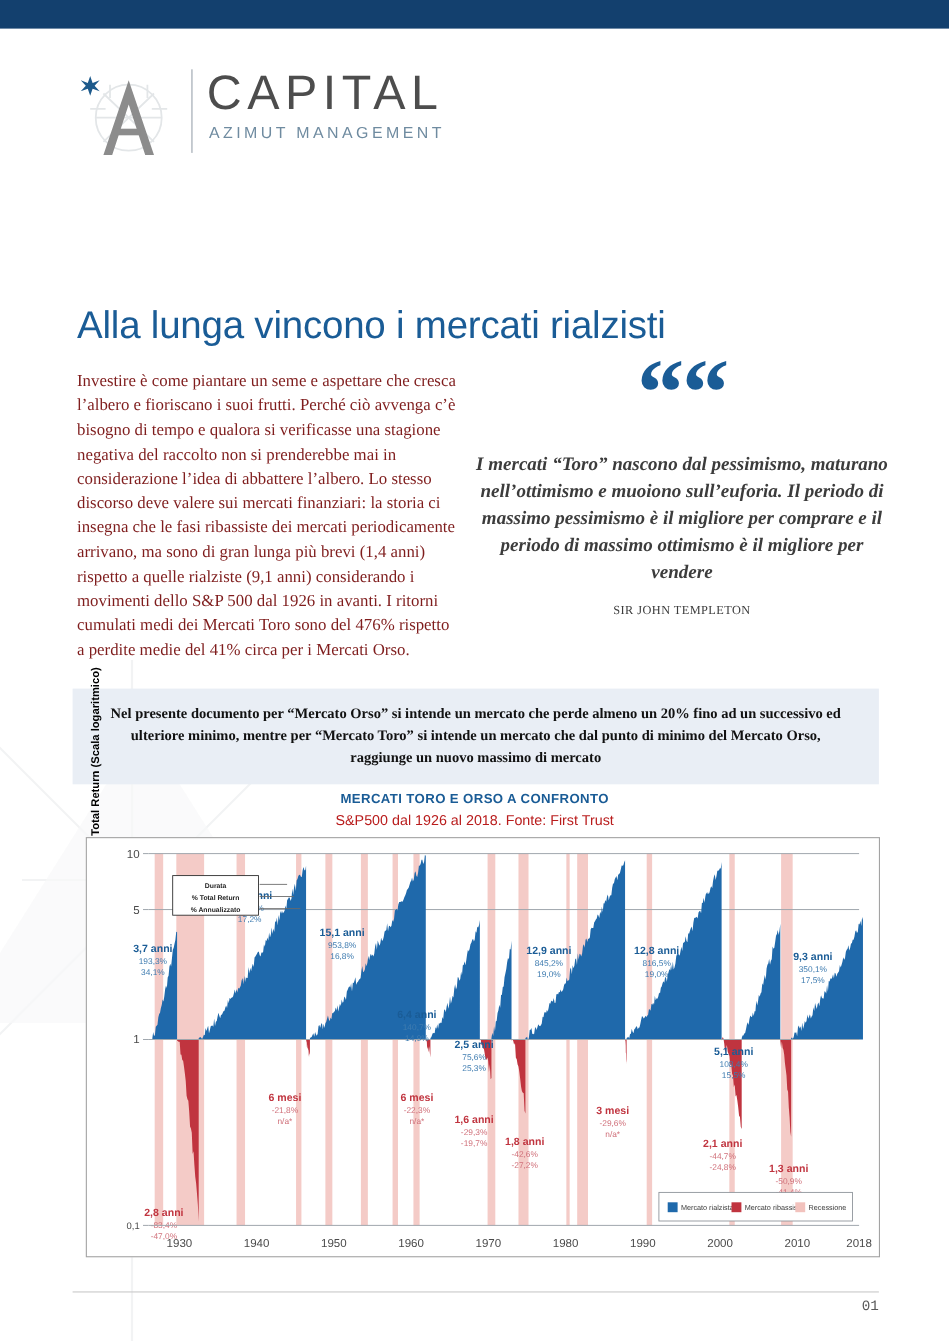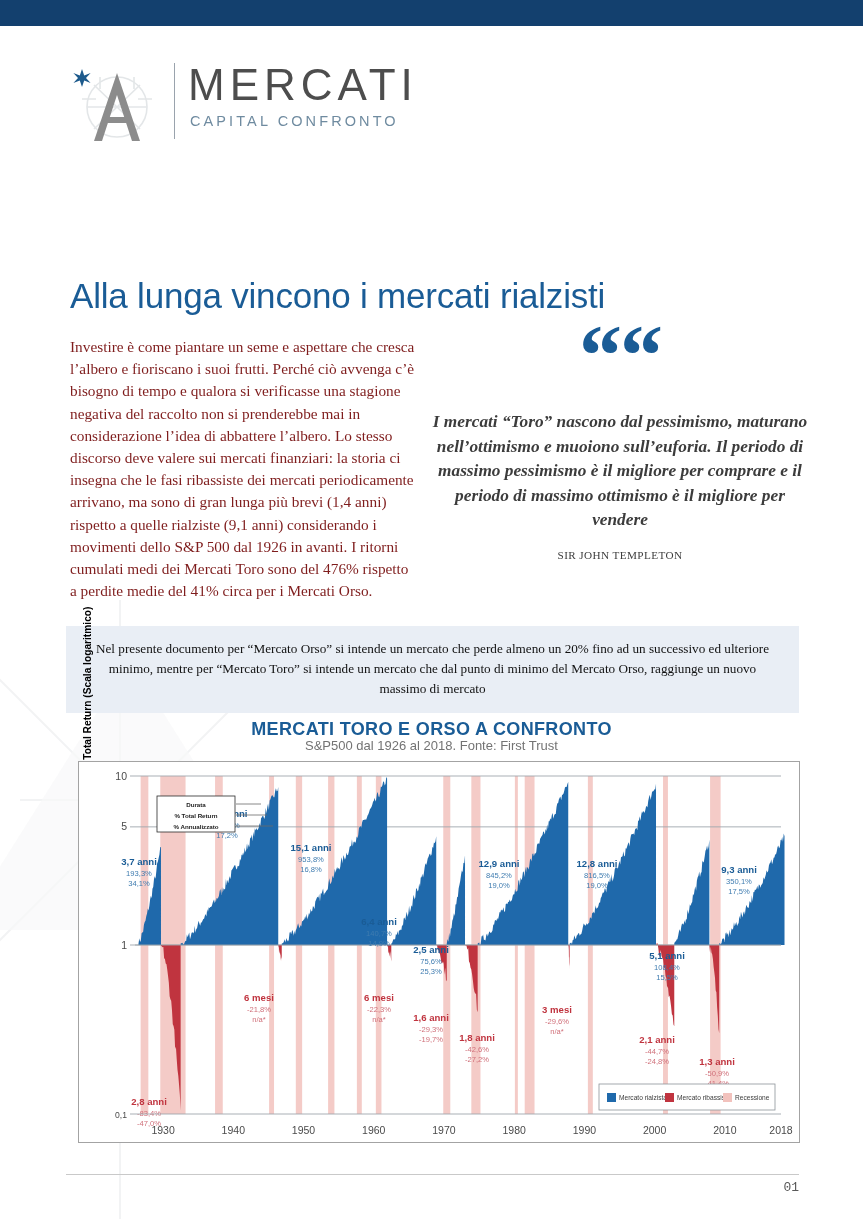--- a/index.html
+++ b/index.html
@@ -108,41 +108,41 @@
   }
   
   .callout {
     position: absolute;
     left: 66px; top: 626px;
     width: 733px;
     background: #e9eef5;
     padding: 13px 26px 14px 26px;
     text-align: center;
     font-family: "Liberation Serif", serif;
-    font-weight: 400;
+    font-weight: 700;
     font-size: 13.2px;
     line-height: 20px;
     color: #111111;
   }
   
   .chart-title {
     position: absolute; left: 0; right: 0; top: 719px;
     text-align: center;
     font-family: "Liberation Sans", sans-serif;
     font-weight: 700;
-    font-size: 18px;
+    font-size: 12px;
     letter-spacing: .35px;
     color: #1a5c96;
   }
   .chart-subtitle {
     position: absolute; left: 0; right: 0; top: 738px;
     text-align: center;
     font-family: "Liberation Sans", sans-serif;
     font-size: 13px;
-    color: #737373;
+    color: #b91c1c;
     font-weight: 400;
   }
   
   .chart-frame {
     position: absolute;
     left: 78px; top: 761px;
     width: 722px; height: 382px;
     border: 1px solid #a3a3a3;
     background: #ffffff;
   }
@@ -216,22 +216,22 @@
         <path d="M30 22 L30 34 M64 22 L64 34"></path>
       </g>
       <path d="M47 18 L70 86 L62 86 L47 40 L32 86 L24 86 Z" fill="#8c8c8c"></path>
       <rect x="36" y="62" width="22" height="6" fill="#8c8c8c"></rect>
       <g fill="#1d5a8c">
         <path d="M12 14 l2.2 6.4 L20.6 18 l-4.6 5 4.6 5 -6.4-2.4 -2.2 6.4 -2.2-6.4 -6.4 2.4 4.6-5 -4.6-5 6.4 2.4 z"></path>
       </g>
     </svg>
     <div class="logo-divider"></div>
     <div class="logo-text">
-      <div class="logo-title">MERCATI</div>
-      <div class="logo-sub">CAPITAL CONFRONTO</div>
+      <div class="logo-title">CAPITAL</div>
+      <div class="logo-sub">AZIMUT MANAGEMENT</div>
     </div>
   </div>
 
   <h1 class="headline">Alla lunga vincono i mercati rialzisti</h1>
 
   <p class="bodycopy">Investire è come piantare un seme e aspettare che cresca l’albero e fioriscano i suoi frutti. Perché ciò avvenga c’è bisogno di tempo e qualora si verificasse una stagione negativa del raccolto non si prenderebbe mai in considerazione l’idea di abbattere l’albero. Lo stesso discorso deve valere sui mercati finanziari: la storia ci insegna che le fasi ribassiste dei mercati periodicamente arrivano, ma sono di gran lunga più brevi (1,4 anni) rispetto a quelle rialziste (9,1 anni) considerando i movimenti dello S&amp;P 500 dal 1926 in avanti. I ritorni cumulati medi dei Mercati Toro sono del 476% rispetto a perdite medie del 41% circa per i Mercati Orso.</p>
 
   <div class="quote-block">
     <div class="quote-mark">““</div>
     <div class="quote-text">I mercati “Toro” nascono dal pessimismo, maturano nell’ottimismo e muoiono sull’euforia. Il periodo di massimo pessimismo è il migliore per comprare e il periodo di massimo ottimismo è il migliore per vendere</div>

